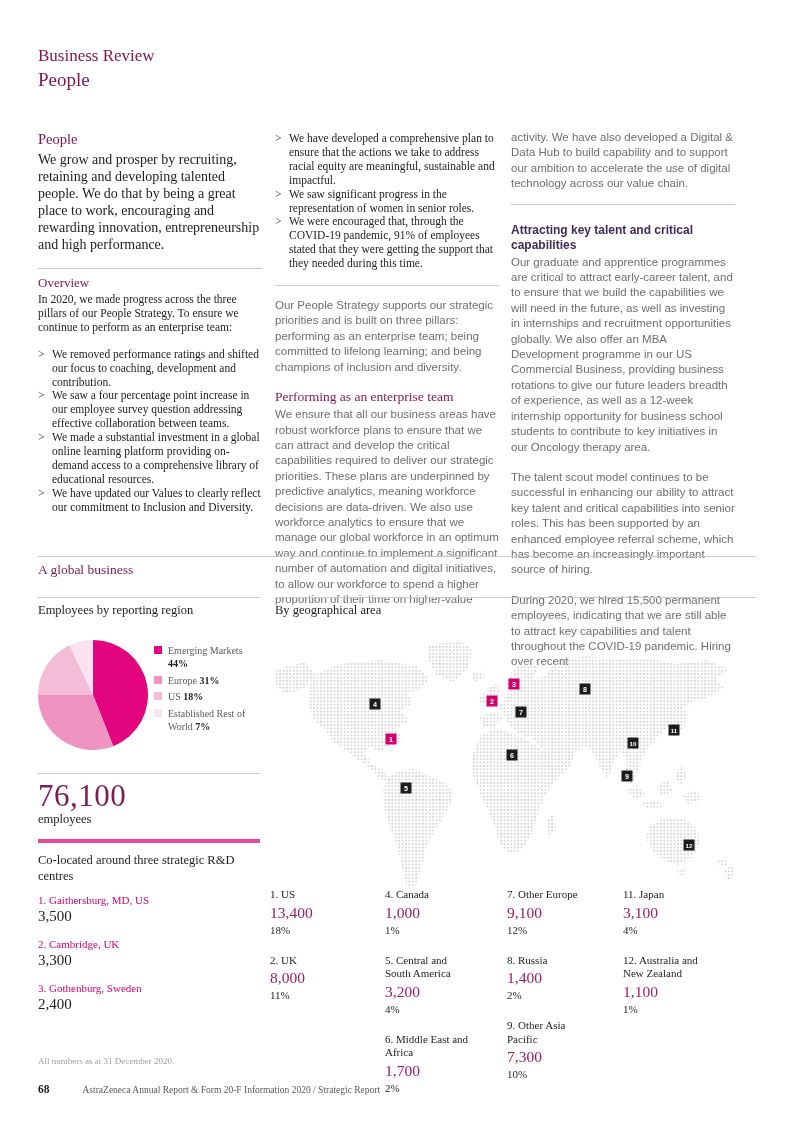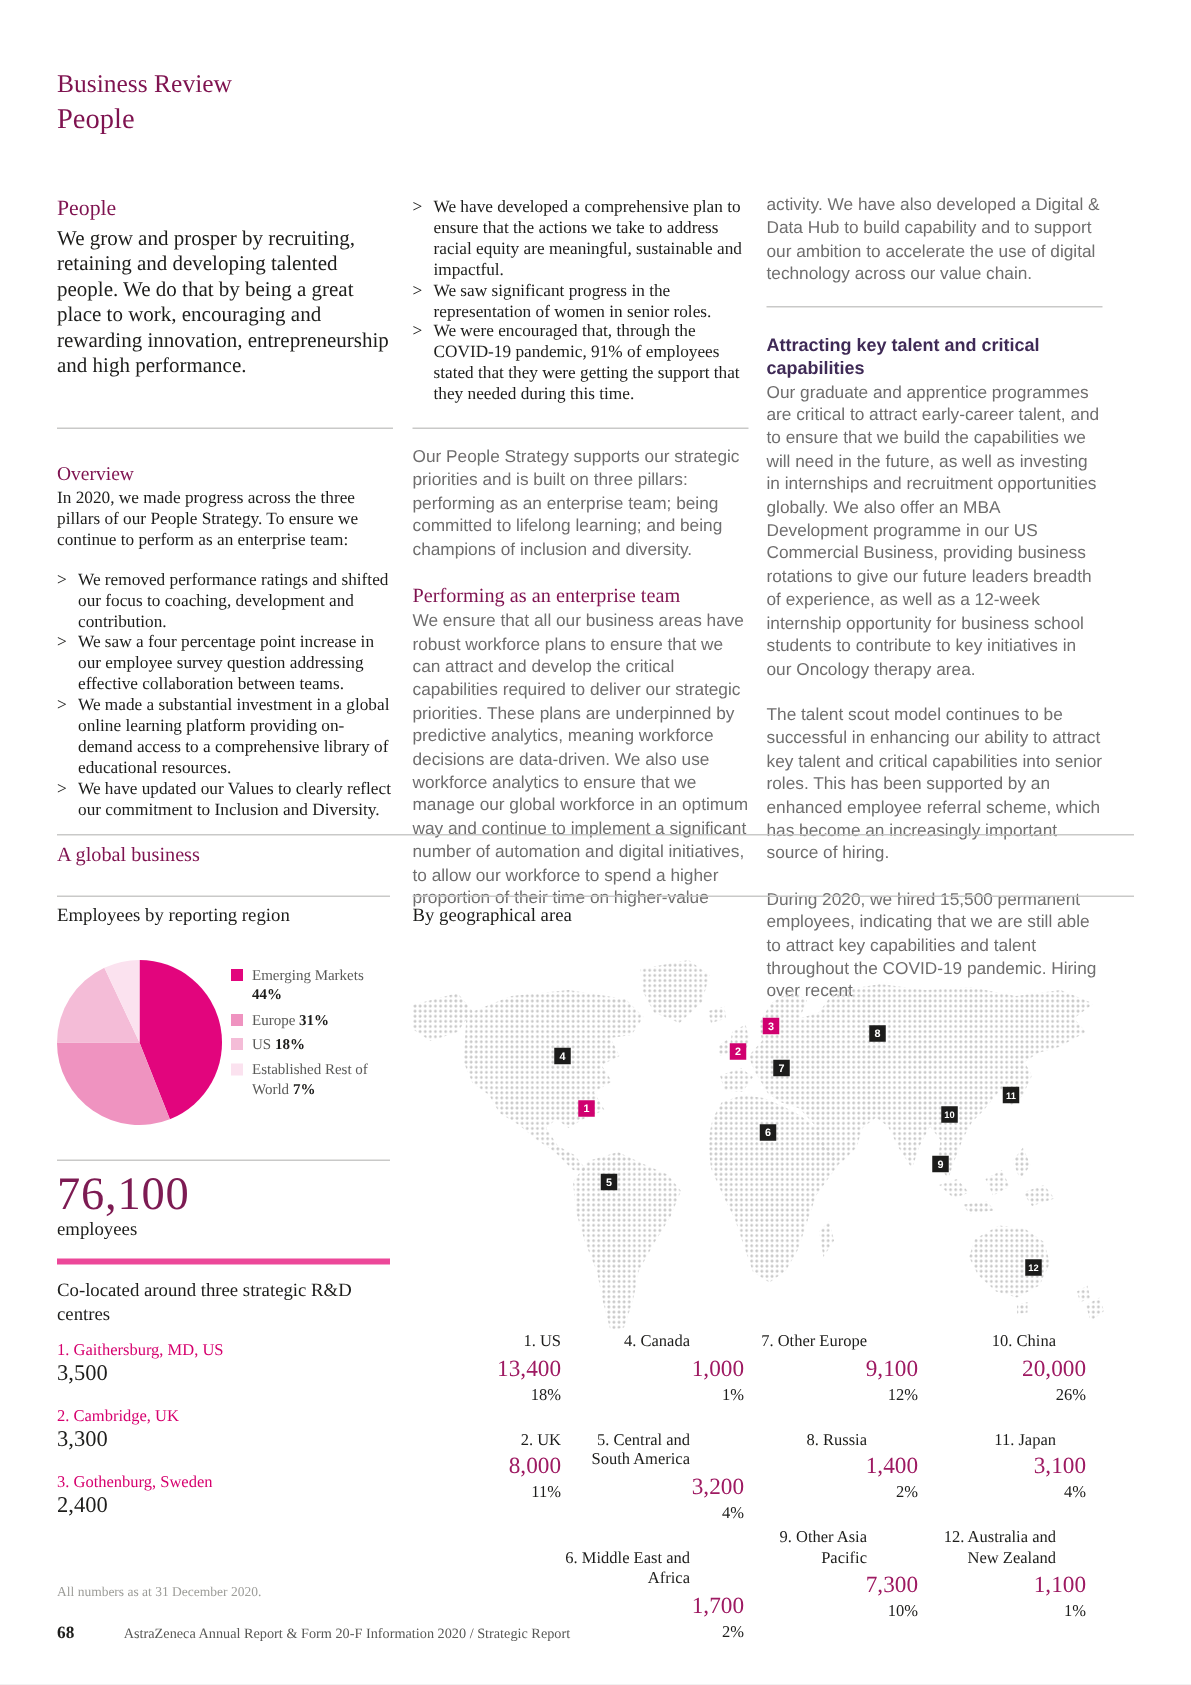--- a/index.html
+++ b/index.html
@@ -8,21 +8,21 @@
   
   .hdr{position:absolute;left:38px;top:44px;}
   .hdr .h1{font-size:17px;line-height:24px;color:#7f1350;}
   .hdr .h2{font-size:19px;line-height:23px;color:#7f1350;}
   
   .col{position:absolute;top:130px;width:224px;}
   #col1{left:38px;} #col2{left:275px;} #col3{left:511px;}
   .sec-h{font-size:14.5px;line-height:18px;color:#7f1350;margin:0 0 3px 0;}
   .intro{font-size:14px;line-height:17px;color:#1d1d1b;}
   .rule-top{border-top:1px solid #c9c9c8;}
-  .ov-wrap{margin-top:32px;padding-top:22px;}
+  .ov-wrap{margin-top:15px;padding-top:6px;}
   .sub-h{font-size:13px;line-height:16px;color:#7f1350;margin:0 0 2px 0;}
   .body-s{font-size:11.5px;line-height:13.9px;}
   .bullets{margin-top:13px;}
   .bullet{position:relative;padding-left:14px;font-size:11.5px;line-height:13.9px;}
   .bullet .gt{position:absolute;left:0;top:0;}
   .gray{font-family:"Liberation Sans","DejaVu Sans",sans-serif;color:#6f6e6e;
         font-size:11.5px;line-height:15.4px;}
   .div-line{margin-top:14px;padding-top:12px;border-top:1px solid #c9c9c8;}
   .mul-h{font-size:13.5px;line-height:16px;color:#7f1350;margin:14px 0 2px 0;}
   .bold-sans-h{font-family:"Liberation Sans","DejaVu Sans",sans-serif;font-weight:bold;
@@ -46,21 +46,21 @@
   #map-svg{position:absolute;left:237px;top:62px;width:481px;height:272px;}
   .total{position:absolute;left:0;top:217px;width:222px;border-top:1px solid #c9c9c8;}
   .total-num{font-size:31px;line-height:33px;color:#7d1b53;margin-top:5px;letter-spacing:.5px;}
   .total-lbl{font-size:12.5px;line-height:14px;color:#1d1d1b;}
   .coloc{position:absolute;left:0;top:283px;width:222px;border-top:4px solid #ec4899;}
   .coloc-h{padding-top:9px;font-size:12.5px;line-height:16px;color:#1d1d1b;}
   .centres{margin-top:9px;}
   .centre{margin-bottom:11px;}
   .centre .c-lbl{font-size:11px;line-height:14px;color:#d6006e;}
   .centre .c-val{font-size:15px;line-height:19px;color:#1d1d1b;}
-  .regions{position:absolute;left:221px;top:332px;display:flex;text-align:right;}
+  .regions{position:absolute;left:232px;top:332px;display:flex;}
   .rcol{display:flex;flex-direction:column;}
   .rcol:nth-child(1){width:115px;} .rcol:nth-child(2){width:122px;}
   .rcol:nth-child(3){width:116px;} .rcol:nth-child(4){width:112px;}
   .region{margin-bottom:17px;}
   .r-name{font-size:11px;line-height:13.5px;color:#1d1d1b;}
   .rcol:nth-child(2) .r-name{max-width:86px;}
   .rcol:nth-child(3) .r-name{max-width:82px;}
   .rcol:nth-child(4) .r-name{max-width:92px;}
   .r-val{font-size:15.5px;line-height:17px;color:#9e1a62;margin-top:2px;}
   .r-pct{font-size:11px;line-height:13px;color:#1d1d1b;margin-top:3px;}
@@ -270,25 +270,20 @@
             <div class="r-pct">2%</div>
           </div>
           <div class="region">
             <div class="r-name">9. Other Asia Pacific</div>
             <div class="r-val">7,300</div>
             <div class="r-pct">10%</div>
           </div>
         </div>
         <div class="rcol">
           <div class="region">
-            <div class="r-name">10. China</div>
-            <div class="r-val">20,000</div>
-            <div class="r-pct">26%</div>
-          </div>
-          <div class="region">
             <div class="r-name">11. Japan</div>
             <div class="r-val">3,100</div>
             <div class="r-pct">4%</div>
           </div>
           <div class="region">
             <div class="r-name">12. Australia and New Zealand</div>
             <div class="r-val">1,100</div>
             <div class="r-pct">1%</div>
           </div>
         </div>

